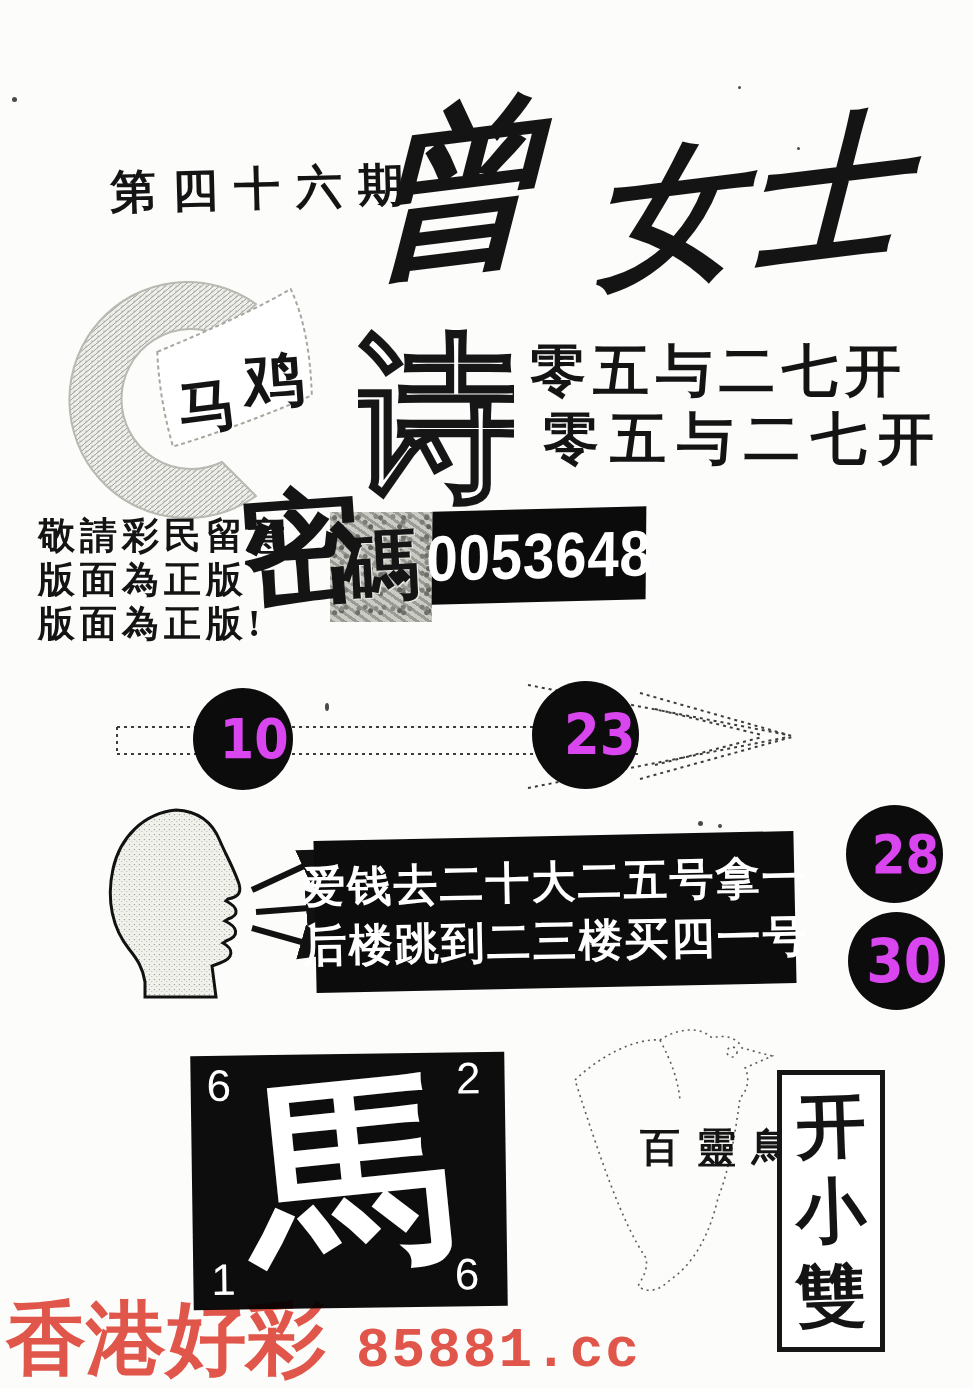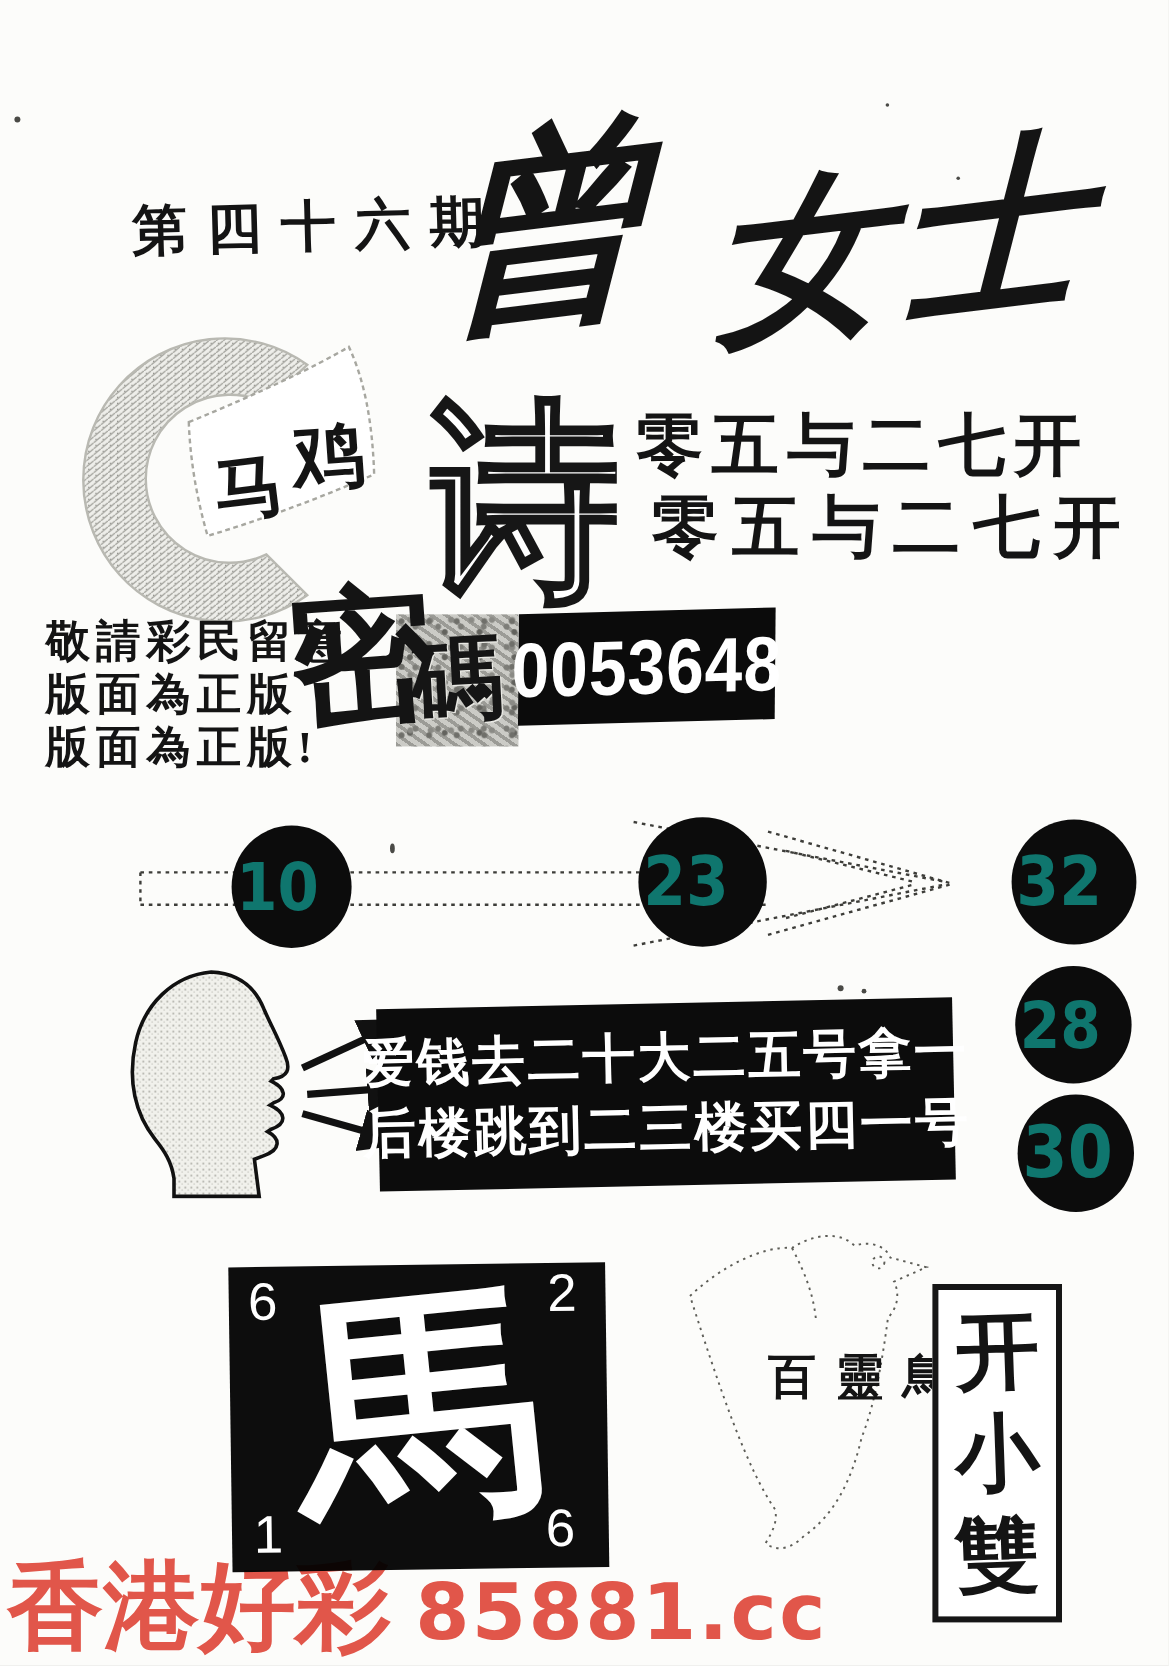--- a/index.html
+++ b/index.html
@@ -50,22 +50,22 @@
     display:flex;align-items:center;justify-content:center;
     transform:rotate(-1.5deg) skewX(-2deg);
   }
   .code-text{
     color:#fff;font-size:64px;font-weight:700;letter-spacing:1px;
     font-family:"Liberation Sans","DejaVu Sans",sans-serif;
     transform:scaleX(.88);
   }
   
   .ball{
-    border-radius:50%;background:#0c0c0c;color:#0f766e;
-    display:flex;align-items:center;justify-content:flex-start;
+    border-radius:50%;background:#0c0c0c;color:#d946ef;
+    display:flex;align-items:center;justify-content:flex-end;
     font-family:"DejaVu Sans","Liberation Sans",sans-serif;font-weight:800;
     z-index:2;
   }
   .ball span{transform:scaleX(.9);}
   .b10{left:193px;top:688px;width:100px;height:102px;font-size:55px;}
   .b06{left:353px;top:687px;width:101px;height:103px;font-size:55px;}
   .b23{left:532px;top:681px;width:107px;height:108px;font-size:57px;}
   .b32{left:843px;top:683px;width:104px;height:104px;font-size:57px;}
   .b28{left:846px;top:805px;width:97px;height:98px;font-size:54px;}
   .b30{left:848px;top:912px;width:97px;height:98px;font-size:60px;}
@@ -108,21 +108,21 @@
   }
   .verdict span{font-size:70px;font-weight:900;line-height:1;
     font-family:"DejaVu Serif","Liberation Serif",serif;transform:rotate(-2deg);}
   
   .footer{
     left:6px;top:1286px;z-index:5;white-space:nowrap;
     font-family:"DejaVu Sans","Liberation Sans",sans-serif;
     font-weight:800;color:#e4574b;mix-blend-mode:multiply;
   }
   .footer .brand{font-size:80px;letter-spacing:0px;}
-  .footer .site{font-size:65px;margin-left:20px;letter-spacing:2px;}
+  .footer .site{font-size:56px;margin-left:30px;letter-spacing:2px;font-family:Liberation Mono, monospace;}
   
   .speck{background:#4a4a46;border-radius:50%;}
   svg{display:block;}
 </style>
 </head>
 <body>
 
 <div id="page">
 
   <div class="abs issue">第四十六期</div>
@@ -181,23 +181,20 @@
     </g>
   </svg>
 
   <div class="abs ball b10">
       <span>10</span>
     </div>
   <div class="abs ball b23">
       <span>23</span>
     </div>
 
-  <div class="abs ball b32">
-      <span>32</span>
-    </div>
   <div class="abs ball b28">
       <span>28</span>
     </div>
   <div class="abs ball b30">
       <span>30</span>
     </div>
 
   <svg class="abs" style="left:98px;top:803px;" width="172" height="196" viewBox="0 0 172 196">
     <defs>
       <pattern id="stipple" patternUnits="userSpaceOnUse" width="5" height="5">

